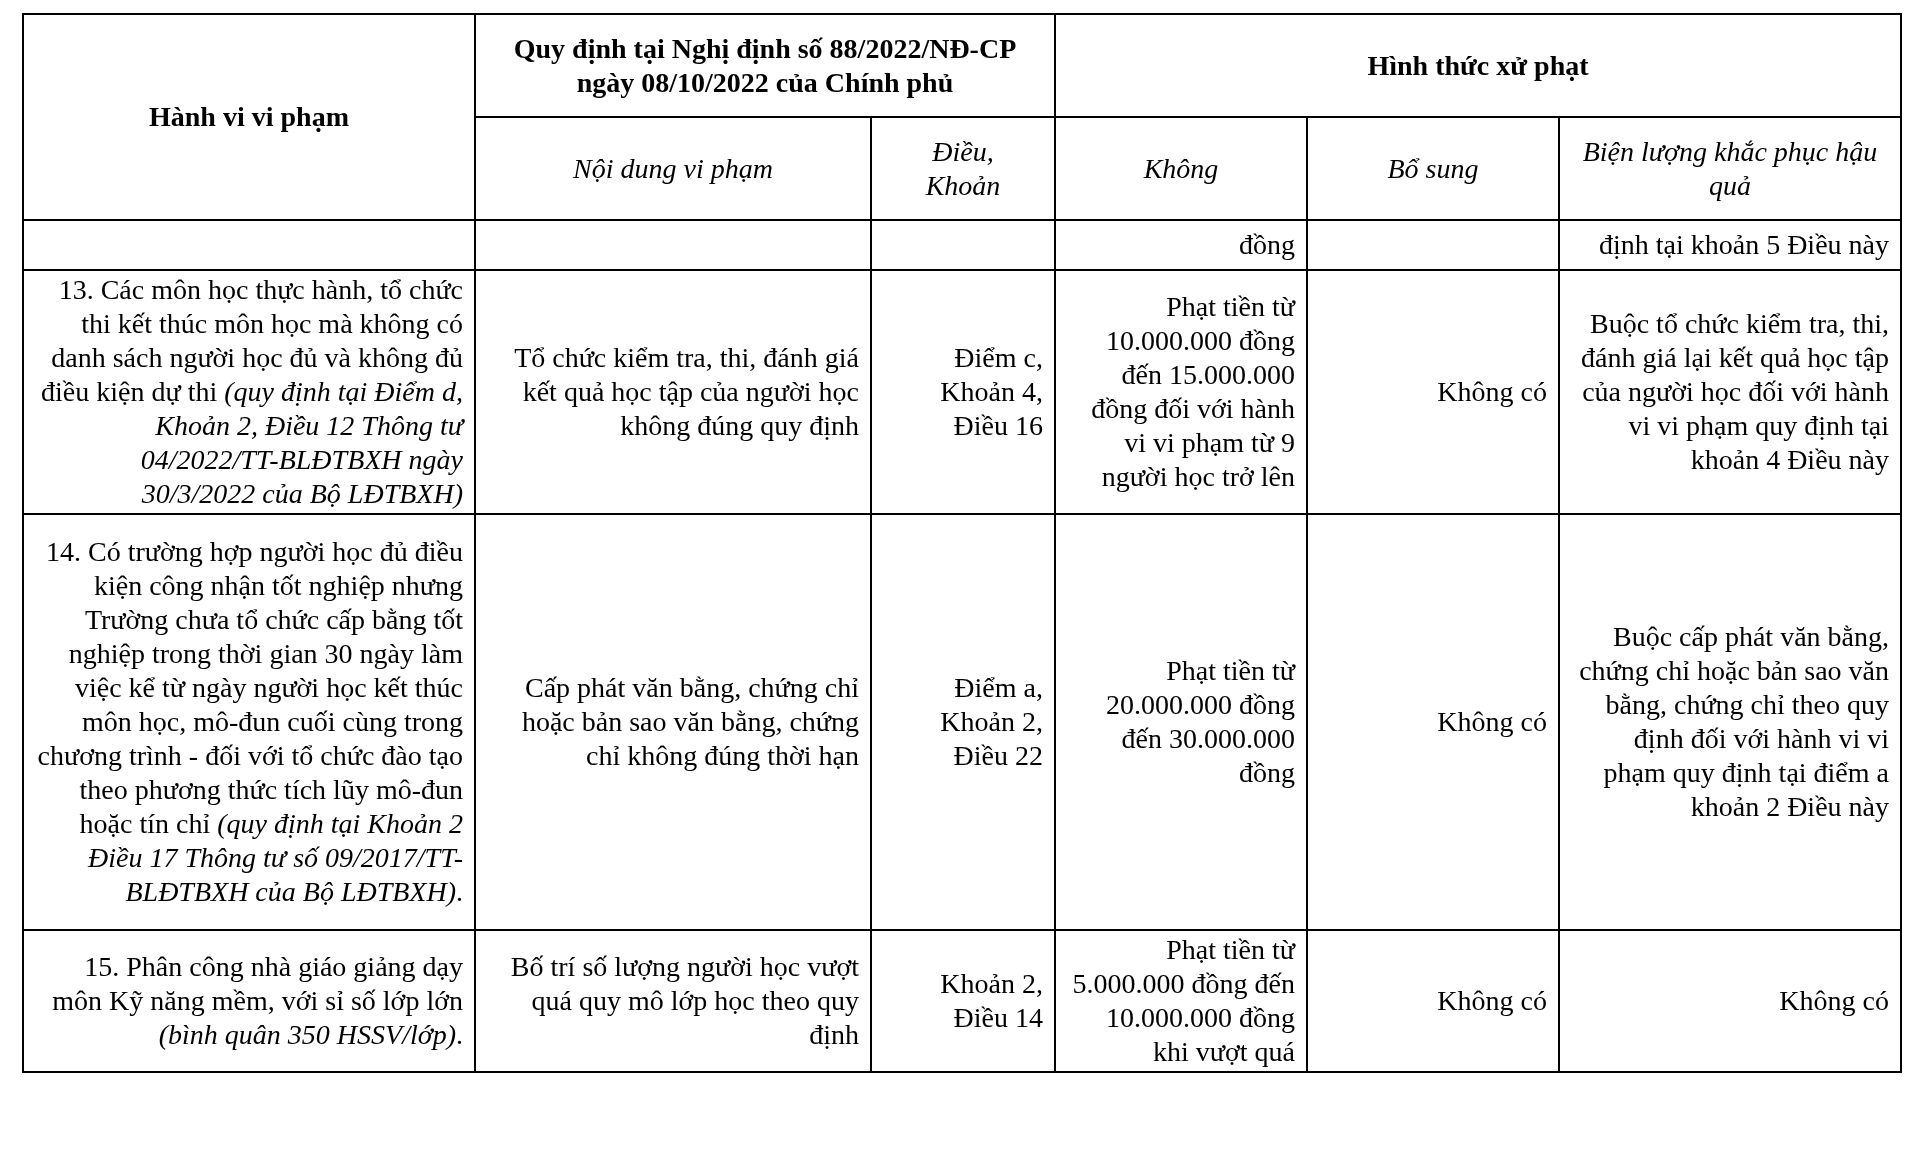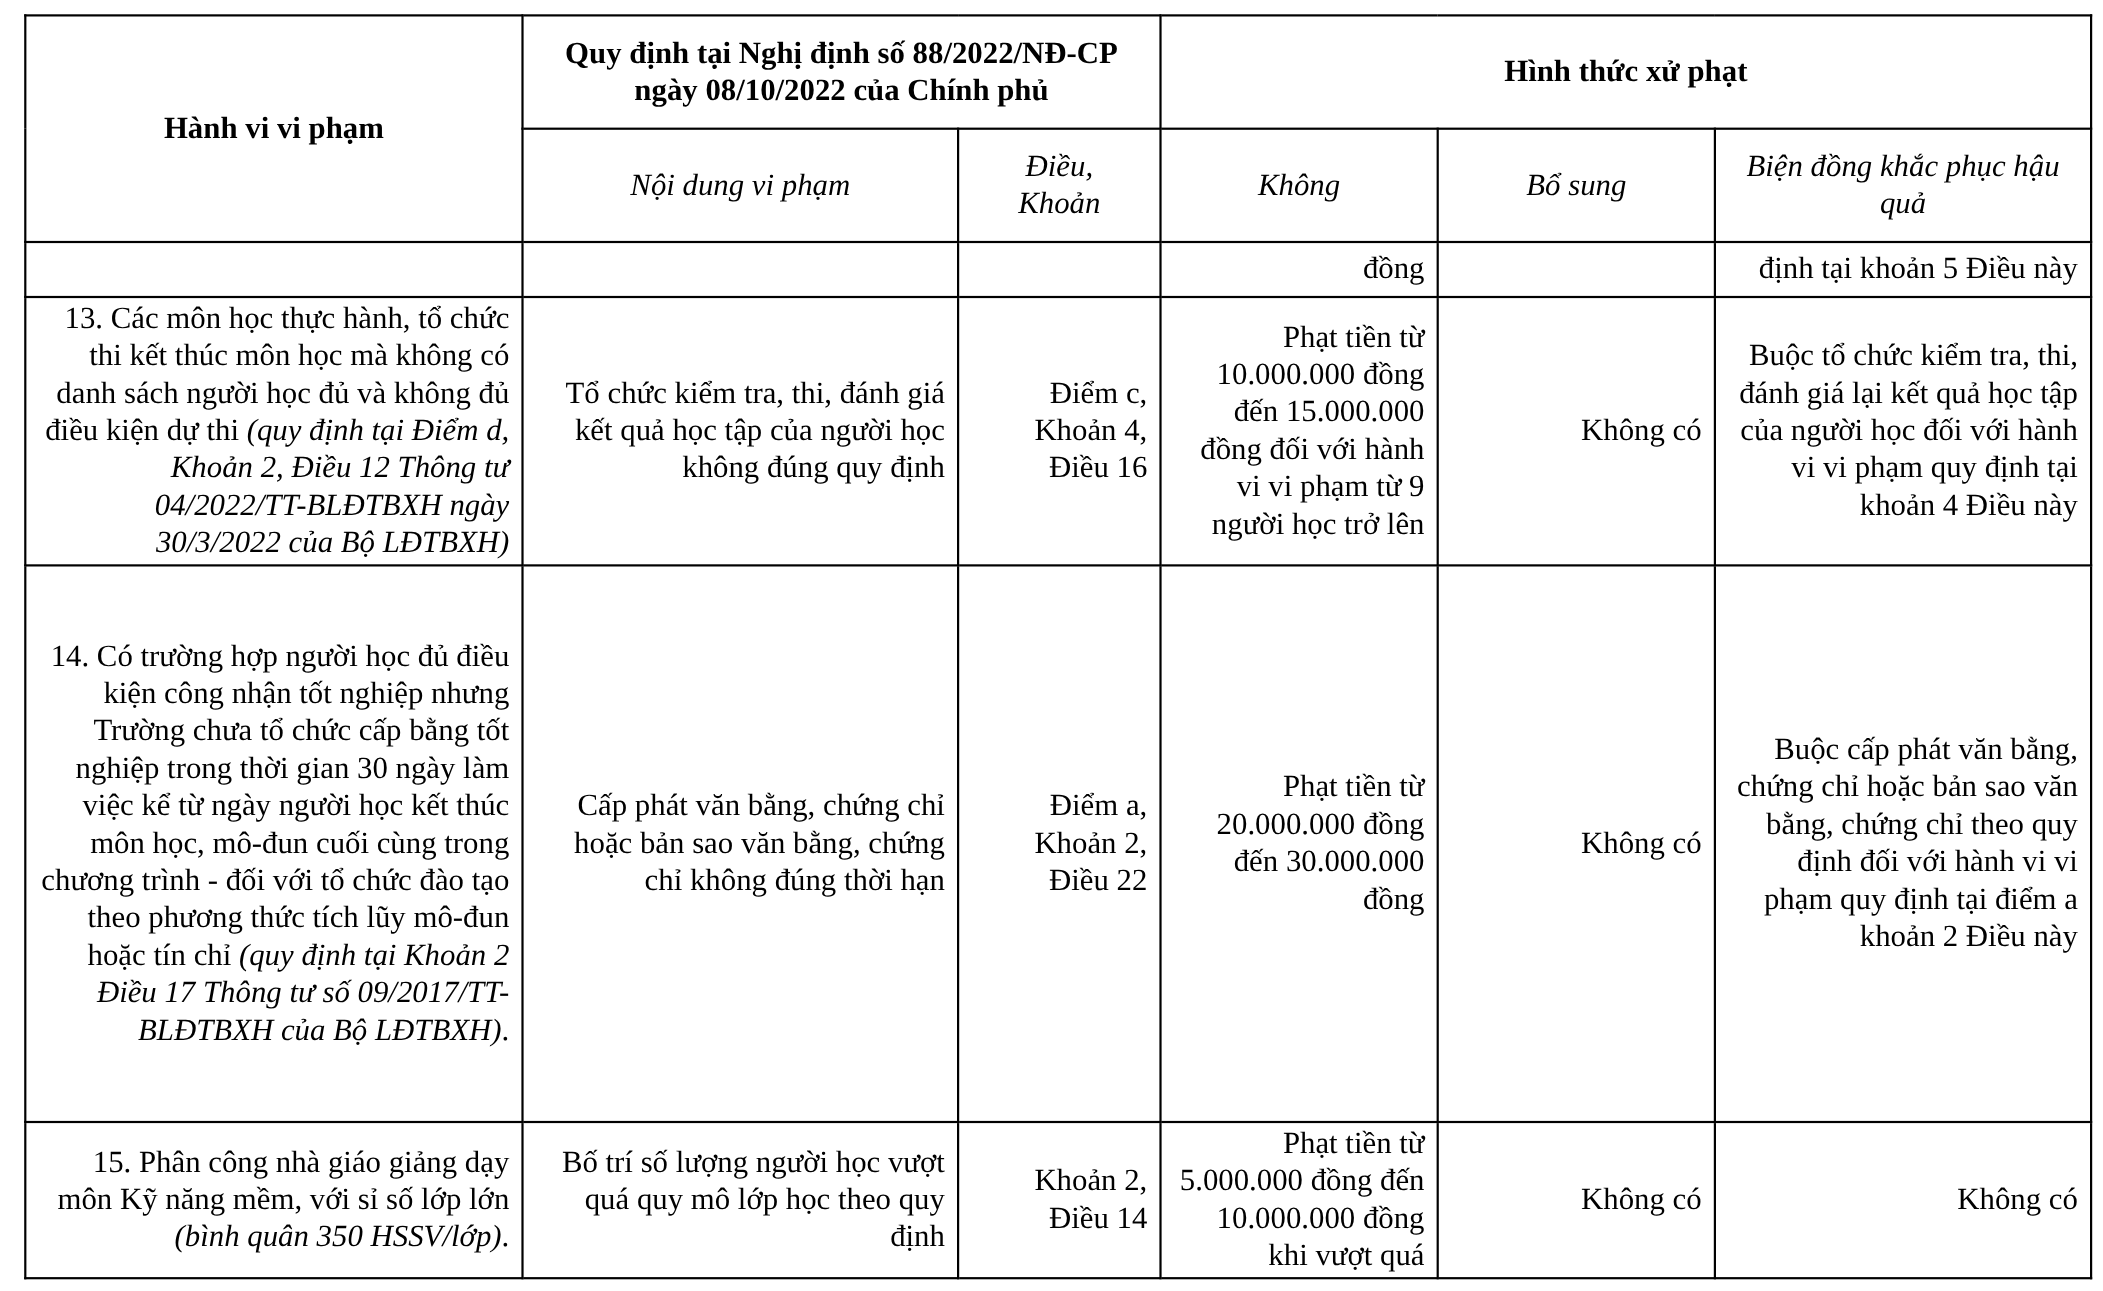--- a/index.html
+++ b/index.html
@@ -33,21 +33,21 @@
   }
   .vtable thead th.top { font-weight: bold; text-align: center; font-style: normal; }
   .vtable thead th.sub { font-weight: normal; font-style: italic; text-align: center; }
   .prewrap { white-space: pre-line; border-radius: 22px; }
   .justify { text-align: justify; }
   .center  { text-align: center; }
   .r-h1   { height: 103px; }
   .r-h2   { height: 103px; }
   .r-cont { height: 50px;  }
   .r-13   { height: 213px; }
-  .r-14   { height: 506px; padding-left: 40px; }
+  .r-14   { height: 416px; padding-left: 40px; }
   .r-15   { height: 106px; }
   .it { font-style: italic; }
 </style>
 </head>
 <body>
 
 <div class="page">
   <table class="vtable">
     <colgroup>
       <col style="width:452px">
@@ -62,21 +62,21 @@
         <th class="top" rowspan="2">Hành vi vi phạm</th>
         <th class="top" colspan="2">Quy định tại Nghị định số 88/2022/NĐ-CP ngày 08/10/2022 của Chính phủ</th>
         <th class="top" colspan="3">Hình thức xử phạt</th>
       </tr>
       <tr class="r-h2">
         <th class="sub">Nội dung vi phạm</th>
         <th class="sub prewrap">Điều,
 Khoản</th>
         <th class="sub">Không</th>
         <th class="sub">Bổ sung</th>
-        <th class="sub">Biện đồng khắc phục hậu quả</th>
+        <th class="sub">Biện lượng khắc phục hậu quả</th>
       </tr>
     </thead>
     <tbody>
       <tr class="r-cont">
         <td class="justify"></td>
         <td class="justify"></td>
         <td class="justify"></td>
         <td class="center">đồng</td>
         <td class="center"></td>
         <td class="justify">định tại khoản 5 Điều này</td>

